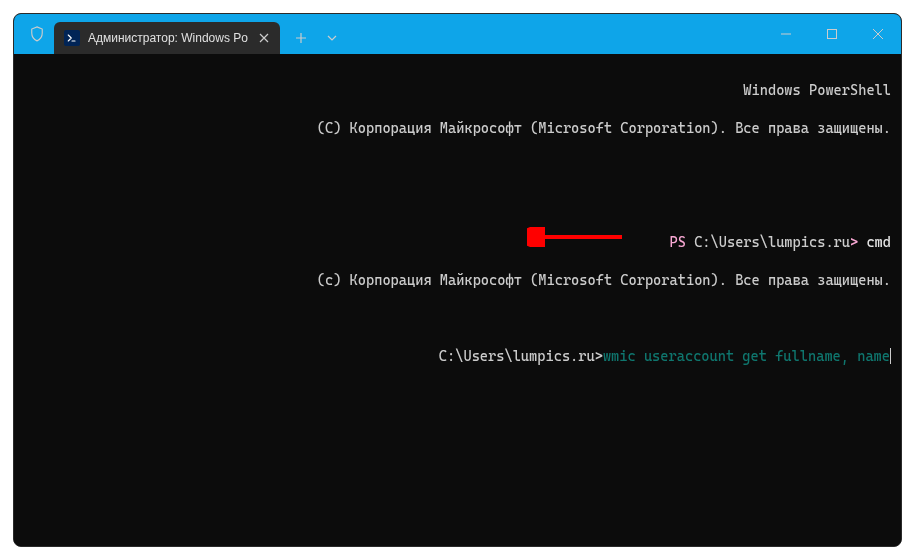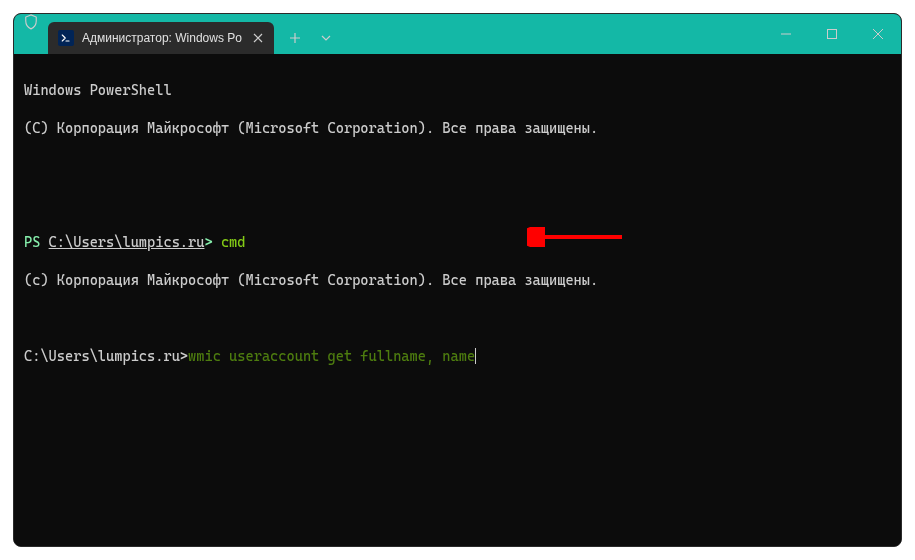--- a/index.html
+++ b/index.html
@@ -18,23 +18,24 @@
       height: 534px;
       background: #0c0c0c;
       border: 1px solid #2a2a2a;
       border-radius: 8px;
       overflow: hidden;
       display: flex;
       flex-direction: column;
     }
     .titlebar {
       height: 40px;
-      background: #14b8a6;
-      display: flex;
-      padding-left: 10px;
+      background: #0ea5e9;
+      display: flex;
+      align-items: center;
+      padding-left: 16px;
       gap: 4px;
     }
     .shield-icon {
       width: 14px;
       height: 16px;
       color: #ccc;
       display: flex;
       align-items: center;
       justify-content: center;
       margin-right: 6px;
@@ -129,25 +130,26 @@
       flex: 1;
       background: #0c0c0c;
       padding: 8px 10px;
       color: #cccccc;
       font-size: 14px;
       line-height: 19px;
       font-family: 'Cascadia Mono', 'Consolas', monospace;
       white-space: pre;
       overflow: hidden;
       position: relative;
-    }
-    .ps-prompt .path { color: #cccccc; text-decoration: underline; }
-    .ps-prompt .ps { color: #86efac; }
-    .ps-prompt .cmd-yellow { color: #84cc16; }
-    .cmd-prompt .typed { color: #4d7c0f; }
+      text-align: right;
+    }
+    .ps-prompt .path { color: #cccccc; }
+    .ps-prompt .ps { color: #f9a8d4; }
+    .ps-prompt .cmd-yellow { color: #e5e5e5; }
+    .cmd-prompt .typed { color: #0f766e; }
     .cursor-block {
       display: inline-block;
       width: 1px;
       height: 16px;
       background: #cccccc;
       vertical-align: text-bottom;
       margin-left: 0px;
     }
     .arrow-annotation {
       position: absolute;

